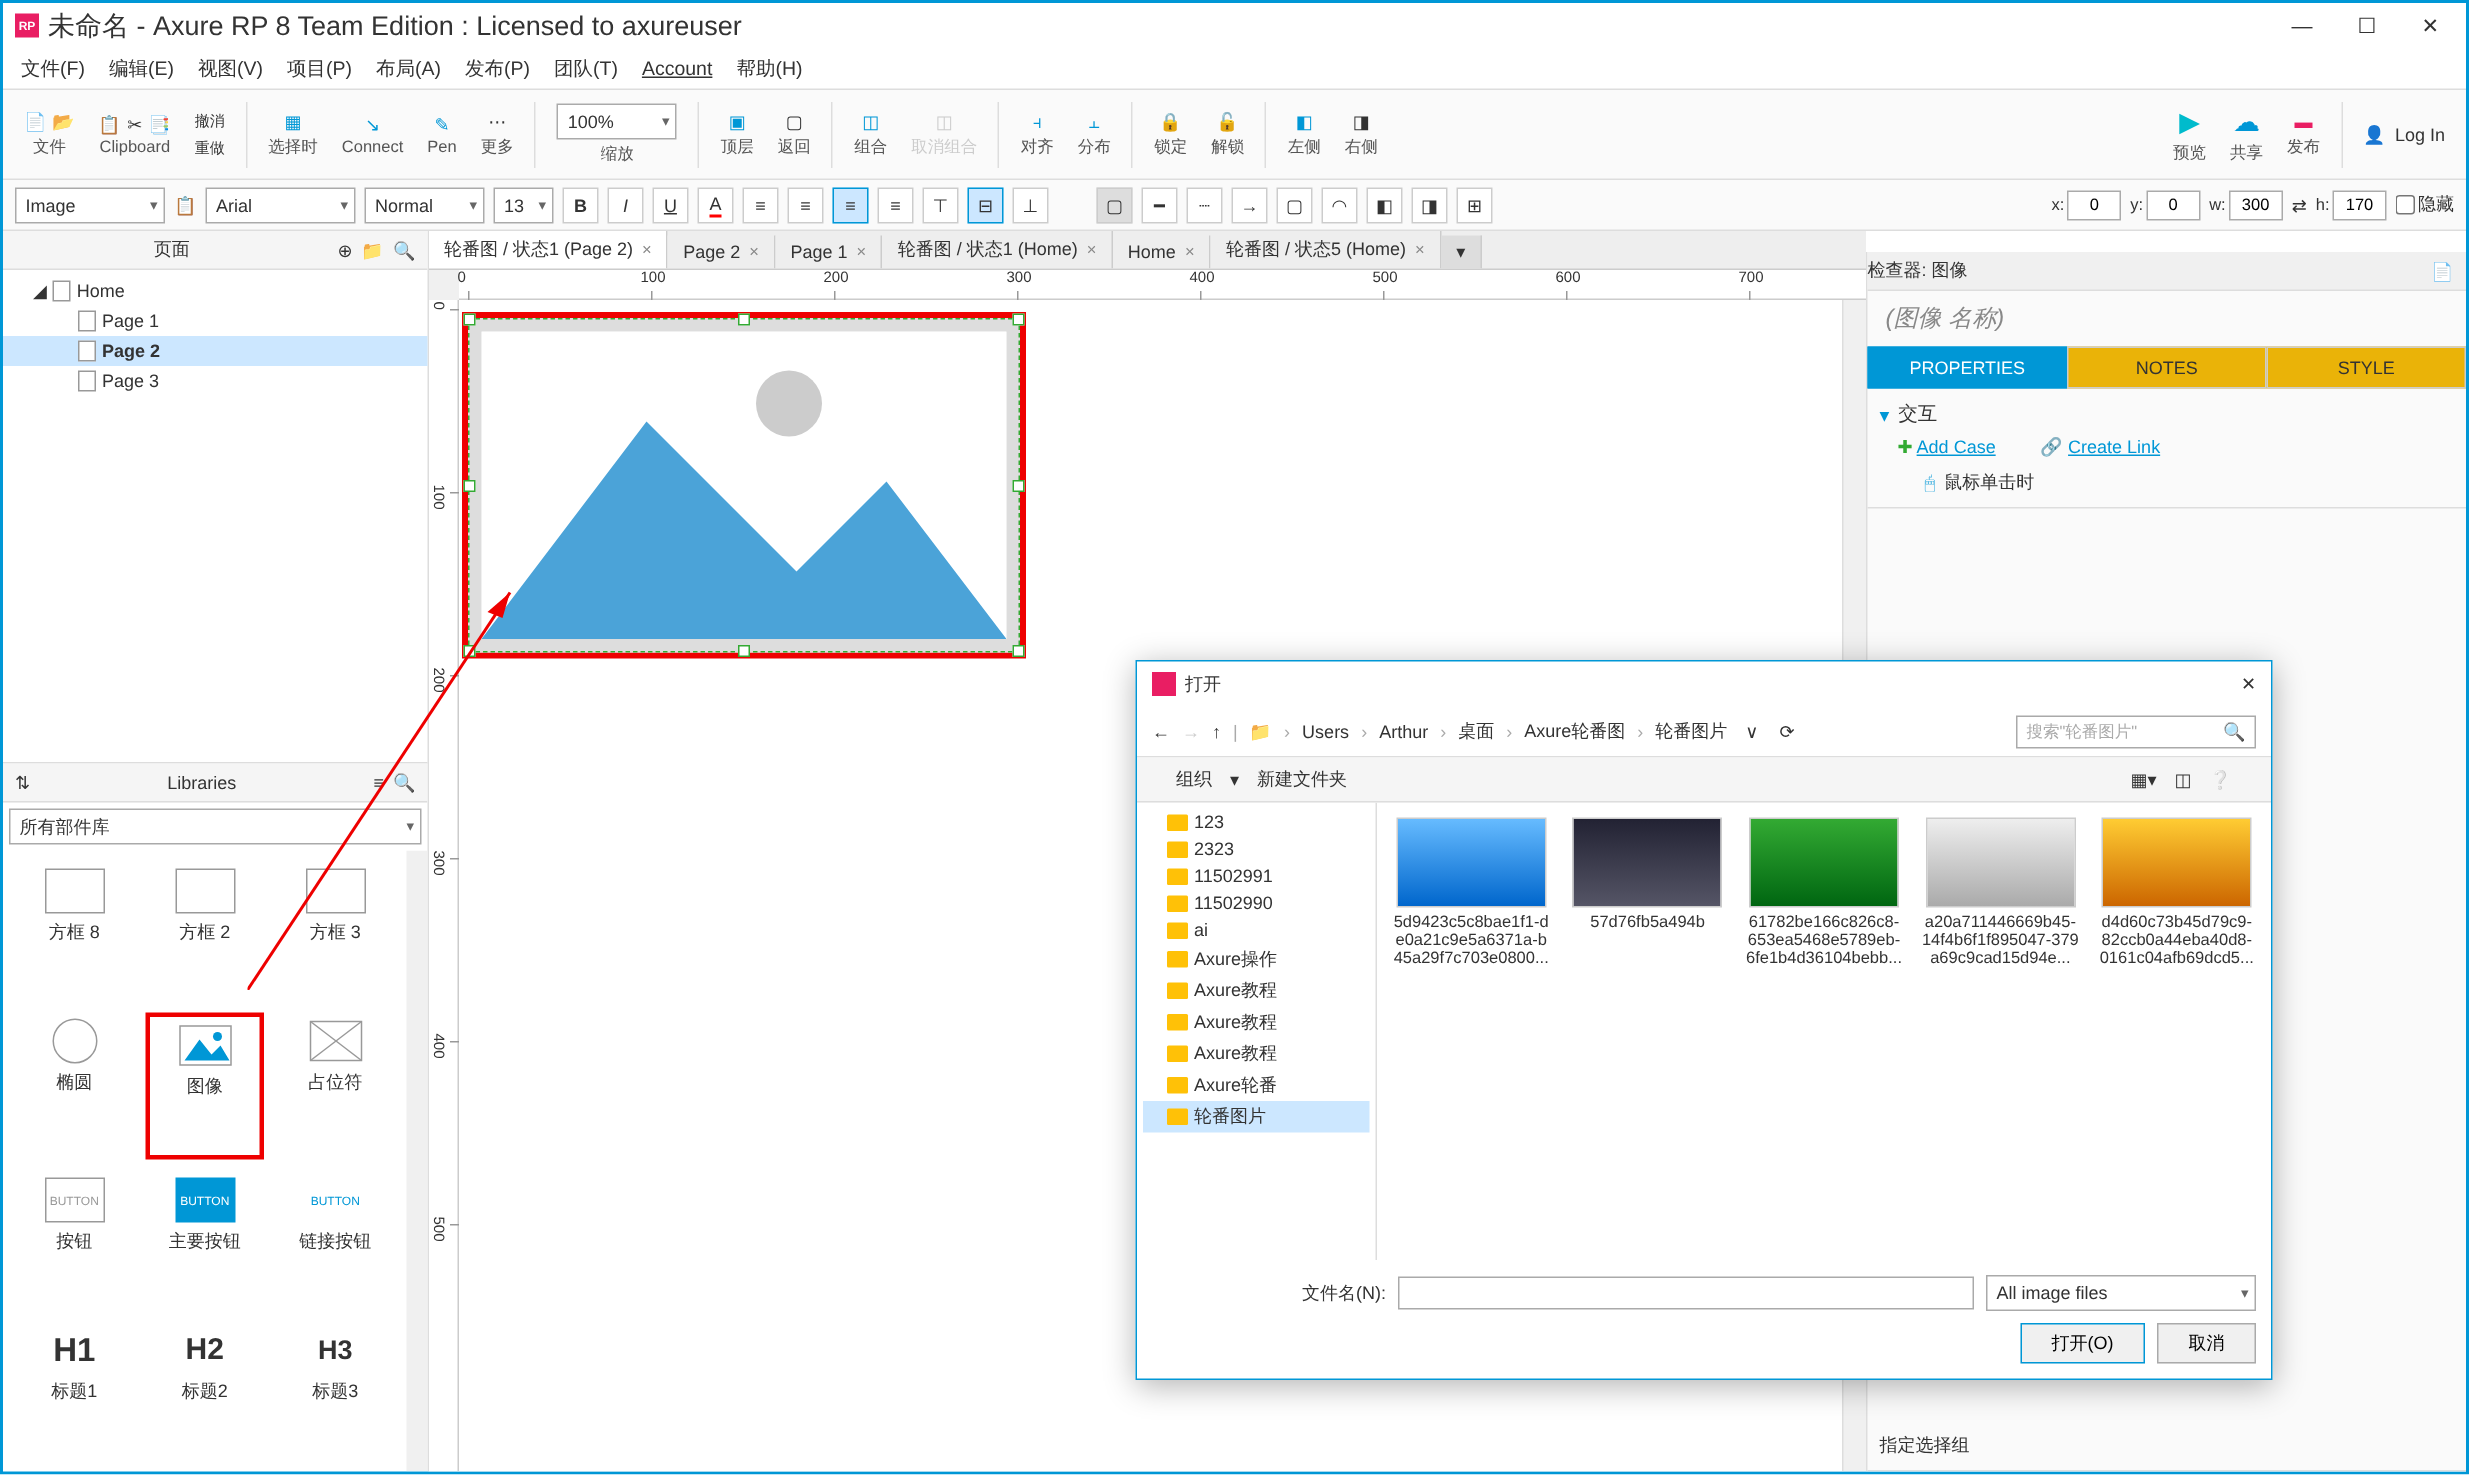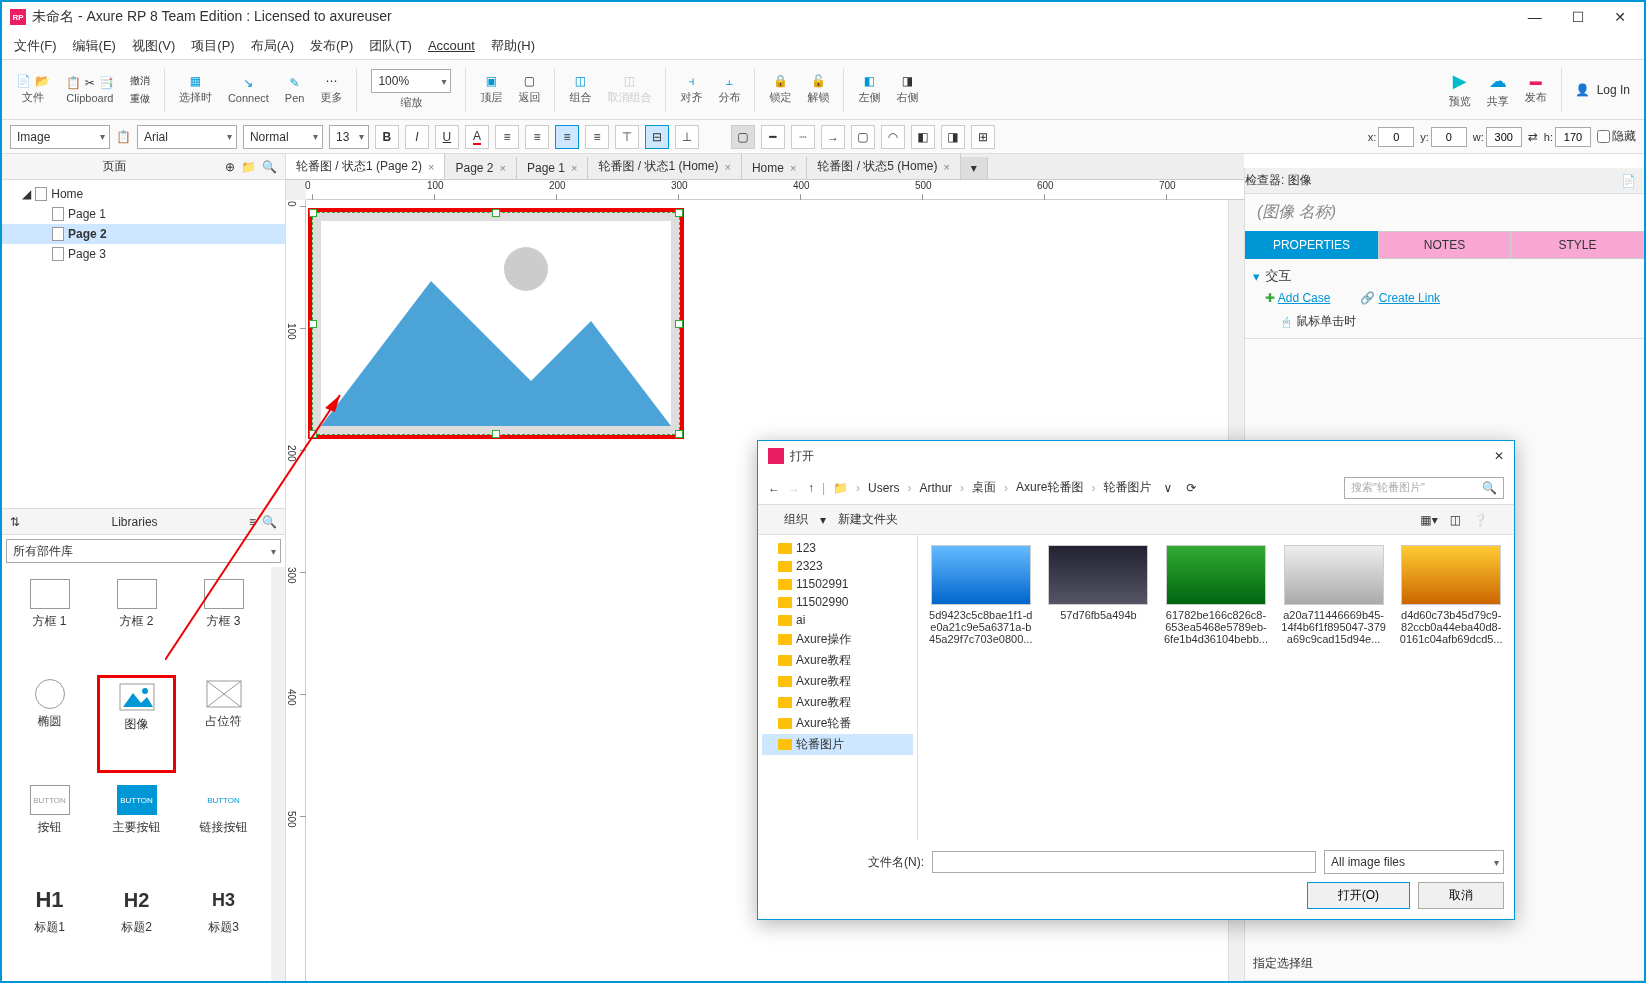--- a/index.html
+++ b/index.html
@@ -1,20 +1,20 @@
 <!DOCTYPE html>
 <html><head>
 <meta charset="utf-8">
 <style>
 * { box-sizing: border-box; margin: 0; padding: 0; font-family: "Microsoft YaHei", Arial, sans-serif; }
 body { background: #fff; font-size: 12px; color: #333; overflow: hidden; width: 1646px; height: 983px; position: relative; }
 .window { border: 2px solid #0097d6; width: 100%; height: 100%; background: #fff; display: flex; flex-direction: column; }
 .titlebar { height: 30px; display: flex; align-items: center; padding: 0 8px; background: #fff; }
 .titlebar .app-icon { width: 16px; height: 16px; background: #e91e63; margin-right: 6px; display: flex; align-items: center; justify-content: center; color: #fff; font-size: 8px; font-weight: bold; }
-.titlebar .title-text { flex: 1; font-size: 14px; }
+.titlebar .title-text { flex: 1; font-size: 18px; }
 .win-controls { display: flex; gap: 30px; margin-right: 10px; }
 .win-controls span { font-size: 14px; cursor: pointer; }
 .menubar { height: 28px; display: flex; align-items: center; padding: 0 6px; gap: 4px; border-bottom: 1px solid #ddd; }
 .menubar span { padding: 3px 6px; cursor: pointer; font-size: 13px; }
 .toolbar { height: 60px; display: flex; align-items: center; padding: 0 8px; border-bottom: 1px solid #ddd; background: #fafafa; gap: 4px; }
 .tool-group { display: flex; flex-direction: column; align-items: center; padding: 2px 6px; gap: 2px; }
 .tool-group .icons { display: flex; gap: 4px; align-items: center; }
 .tool-group .label { font-size: 11px; color: #555; }
 .sep { width: 1px; height: 44px; background: #ddd; margin: 0 4px; }
 .formatbar { height: 34px; display: flex; align-items: center; padding: 0 8px; gap: 6px; border-bottom: 1px solid #ddd; background: #fafafa; }
@@ -53,21 +53,21 @@
 .ruler-v .tick span { position: absolute; left: -14px; top: -6px; writing-mode: vertical-lr; }
 .canvas { flex: 1; background: #fff; position: relative; overflow: auto; }
 .sel-widget { position: absolute; left: 2px; top: 8px; border: 4px solid #e00; }
 .sel-inner { border: 1px dashed #3a3; padding: 8px; background: #ddd; position: relative; }
 .sel-img { width: 350px; height: 205px; background: #fff; position: relative; overflow: hidden; }
 .handle { position: absolute; width: 8px; height: 8px; background: #fff; border: 1px solid #3a3; }
 .right-panel { width: 400px; border-left: 1px solid #ddd; display: flex; flex-direction: column; background: #fafafa; margin-top: 14px; }
 .inspector-header { height: 26px; display: flex; align-items: center; justify-content: center; background: #f0f0f0; border-bottom: 1px solid #ddd; }
 .obj-name { padding: 8px 12px; font-style: italic; color: #888; font-size: 16px; }
 .insp-tabs { display: flex; }
-.insp-tab { flex: 1; padding: 6px; text-align: center; background: #f9a8d4; border: 1px solid #ccc; font-size: 12px; cursor: pointer; }
+.insp-tab { flex: 1; padding: 6px; text-align: center; background: #eab308; border: 1px solid #ccc; font-size: 12px; cursor: pointer; }
 .insp-tab.active { background: #0097d6; color: #fff; border-color: #0097d6; }
 .insp-section { padding: 8px; border-bottom: 1px solid #ddd; }
 .insp-section .sec-title { display: flex; align-items: center; gap: 6px; font-size: 13px; margin-bottom: 6px; }
 .insp-link { color: #0097d6; text-decoration: underline; cursor: pointer; font-size: 12px; }
 .dialog { position: absolute; left: 757px; top: 440px; width: 758px; height: 480px; background: #fff; border: 1px solid #0097d6; box-shadow: 0 4px 20px rgba(0,0,0,0.3); display: flex; flex-direction: column; z-index: 100; }
 .dlg-title { height: 30px; display: flex; align-items: center; padding: 0 10px; }
 .dlg-title .icon { width: 16px; height: 16px; background: #e91e63; margin-right: 6px; }
 .dlg-nav { height: 34px; display: flex; align-items: center; padding: 0 10px; gap: 8px; border-bottom: 1px solid #ddd; }
 .dlg-nav .crumb { font-size: 12px; }
 .dlg-nav .sep2 { color: #aaa; }
@@ -77,21 +77,21 @@
 .dlg-side { width: 160px; border-right: 1px solid #ddd; overflow-y: auto; padding: 4px; }
 .dlg-side .folder { padding: 2px 4px 2px 16px; display: flex; align-items: center; gap: 4px; font-size: 12px; white-space: nowrap; overflow: hidden; }
 .dlg-side .folder.sel { background: #cce7ff; }
 .folder-icon { width: 14px; height: 11px; background: #ffc107; border-radius: 1px; }
 .dlg-files { flex: 1; padding: 10px; display: flex; gap: 12px; align-items: flex-start; overflow: auto; }
 .file-item { width: 110px; display: flex; flex-direction: column; align-items: center; gap: 4px; font-size: 11px; text-align: center; word-break: break-all; }
 .thumb { width: 100px; height: 60px; border: 1px solid #ccc; background: linear-gradient(to bottom, #4fa3e0, #2d7cc0); }
 .dlg-footer { padding: 10px; display: flex; flex-direction: column; gap: 8px; }
 .dlg-row { display: flex; align-items: center; gap: 8px; }
 .dlg-row input[type=text] { flex: 1; height: 22px; border: 1px solid #aaa; padding: 0 4px; }
-.dlg-btn { padding: 4px 30px; border: 1px solid #aaa; background: #f0f0f0; cursor: pointer; font-size: 12px; }
+.dlg-btn { padding: 4px 20px; border: 1px solid #aaa; background: #f0f0f0; cursor: pointer; font-size: 12px; }
 .dlg-btn.primary { border-color: #0097d6; }
 .red-arrow { position: absolute; left: 165px; top: 390px; width: 180px; height: 270px; pointer-events: none; z-index: 50; }
 .scrollbar-v { width: 16px; background: #f0f0f0; border-left: 1px solid #ddd; }
 .lib-scroll { width: 14px; background: #f0f0f0; }
 </style>
 </head>
 <body>
 
 <div class="window">
 
@@ -343,21 +343,21 @@
           <span>⇅</span>
           <span class="title">Libraries</span>
           <span>≡</span>
           <span>🔍</span>
         </div>
         <div class="combo" style="margin:4px">所有部件库</div>
         <div style="display:flex;flex:1;overflow:hidden">
         <div class="lib-grid">
           <div class="lib-item">
                 <div class="shape" style="border:1px solid #999"></div>
-                <span>方框 1</span>
+                <span>方框 8</span>
               </div>
           <div class="lib-item">
                 <div class="shape" style="border:1px solid #999"></div>
                 <span>方框 2</span>
               </div>
           <div class="lib-item">
                 <div class="shape" style="border:1px solid #999"></div>
                 <span>方框 3</span>
               </div>
           <div class="lib-item">

